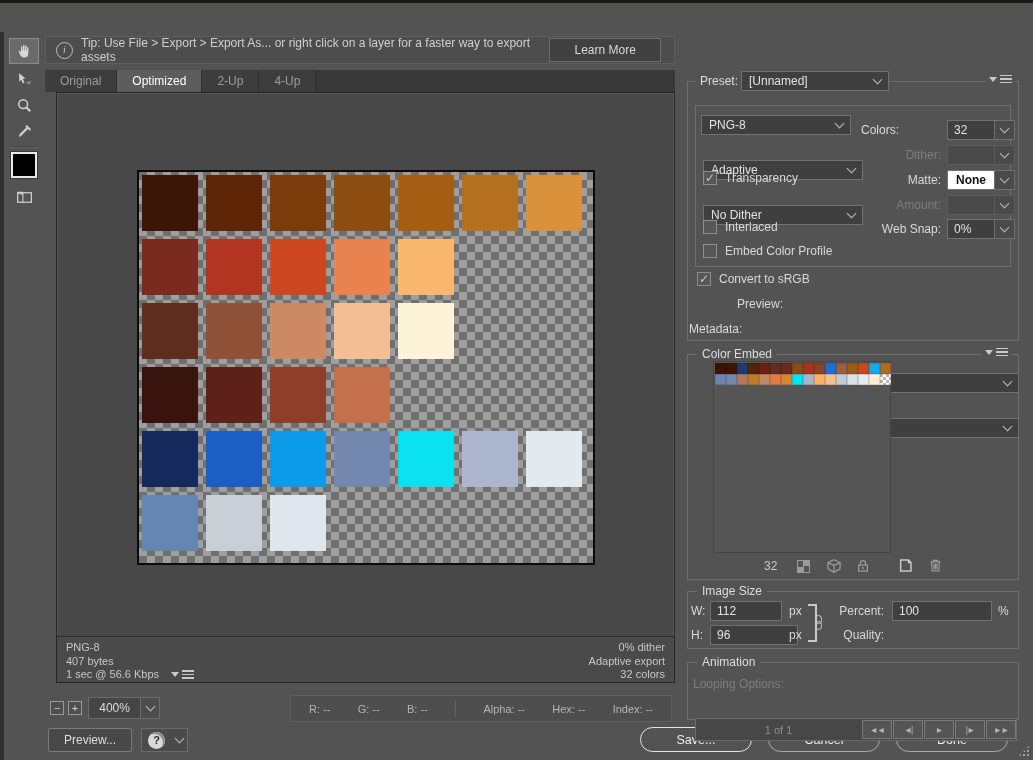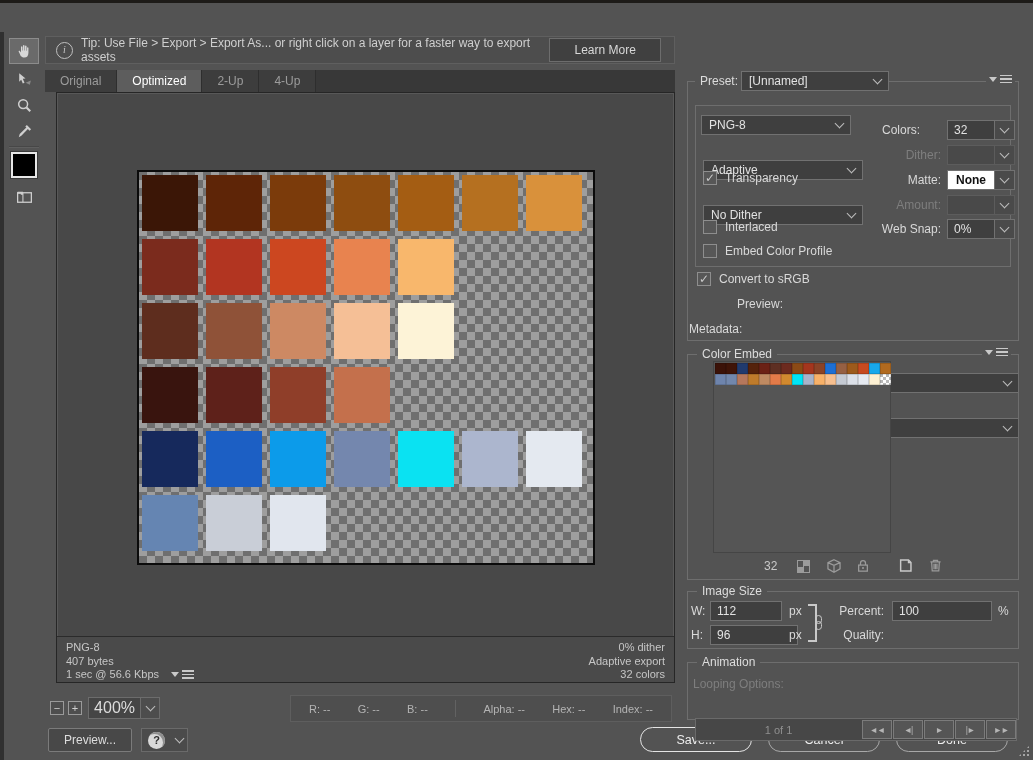--- a/index.html
+++ b/index.html
@@ -54,21 +54,21 @@
   .status-bar{left:0;bottom:0;width:100%;height:46px;border-top:1px solid #2b2b2b;background:#4a4a4a;
     box-sizing:border-box;display:flex;justify-content:space-between;padding:4px 9px;
     font-size:11px;line-height:13.5px;color:#c6c6c6;}
   .status-left-line{display:flex;align-items:center;gap:9px;}
   .status-right{text-align:right;}
 
   
   .sq-btn{width:14px;height:14px;border:1px solid #9a9a9a;color:#cfcfcf;font-size:11px;line-height:12px;
     text-align:center;background:#4e4e4e;box-sizing:border-box;}
   .zoom-select{left:88px;top:697px;width:72px;height:22px;display:flex;}
-  .zoom-val{width:60px;background:#454545;border:1px solid #6c6c6c;color:#dcdcdc;font-size:16px;
+  .zoom-val{width:60px;background:#454545;border:1px solid #6c6c6c;color:#dcdcdc;font-size:12px;
     display:flex;align-items:center;justify-content:center;}
   .chev-btn{width:21px;background:#4d4d4d;border:1px solid #6c6c6c;border-left:none;
     display:flex;align-items:center;justify-content:center;}
   .chev{width:6px;height:6px;border-right:1.6px solid #bdbdbd;border-bottom:1.6px solid #bdbdbd;
     transform:rotate(45deg);margin-top:-3px;}
   .rgb-box{left:290px;top:695px;width:382px;height:27px;border:1px solid #5e5e5e;background:#4e4e4e;
     box-sizing:border-box;display:flex;align-items:center;justify-content:space-between;
     padding:0 18px;font-size:11px;color:#b4b4b4;}
   .rgb-divider{width:1px;height:17px;background:#626262;}
 
@@ -319,21 +319,21 @@
   </div>
   <div class="abs" style="left:703px;top:220px;display:flex;gap:8px;align-items:center;">
     <span class="cb"></span>
     <span class="lbl">Interlaced</span>
   </div>
   <div class="abs" style="left:703px;top:244px;display:flex;gap:8px;align-items:center;">
     <span class="cb"></span>
     <span class="lbl">Embed Color Profile</span>
   </div>
 
-  <span class="abs lbl" style="left:861px;top:123px;width:80px;text-align:center;">Colors:</span>
+  <span class="abs lbl" style="left:861px;top:123px;width:80px;text-align:left;">Colors:</span>
   <div class="abs spin" style="left:947px;top:120px;">
     <span class="val">32</span>
     <span class="cbtn">
         <span class="chev"></span>
       </span>
   </div>
   <span class="abs lbl dim" style="left:861px;top:148px;width:80px;text-align:right;">Dither:</span>
   <div class="abs spin disabled" style="left:947px;top:145px;">
     <span class="val"></span>
     <span class="cbtn">

